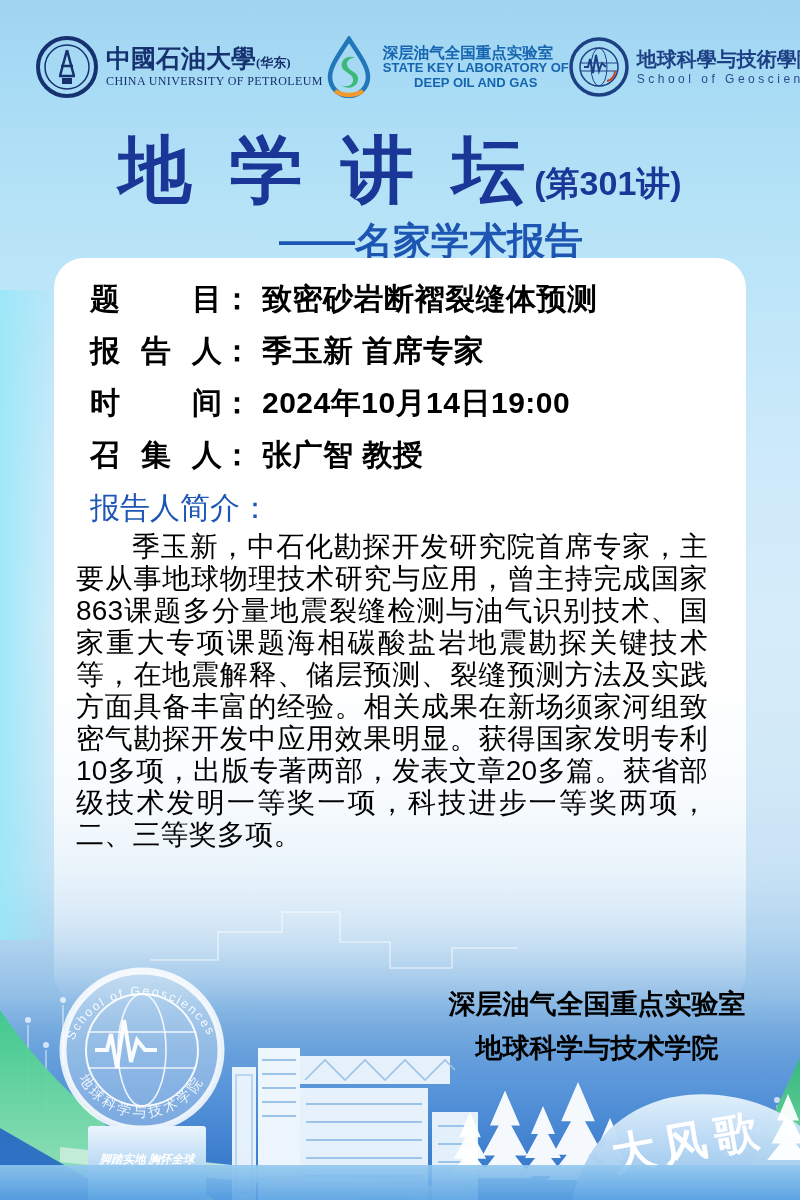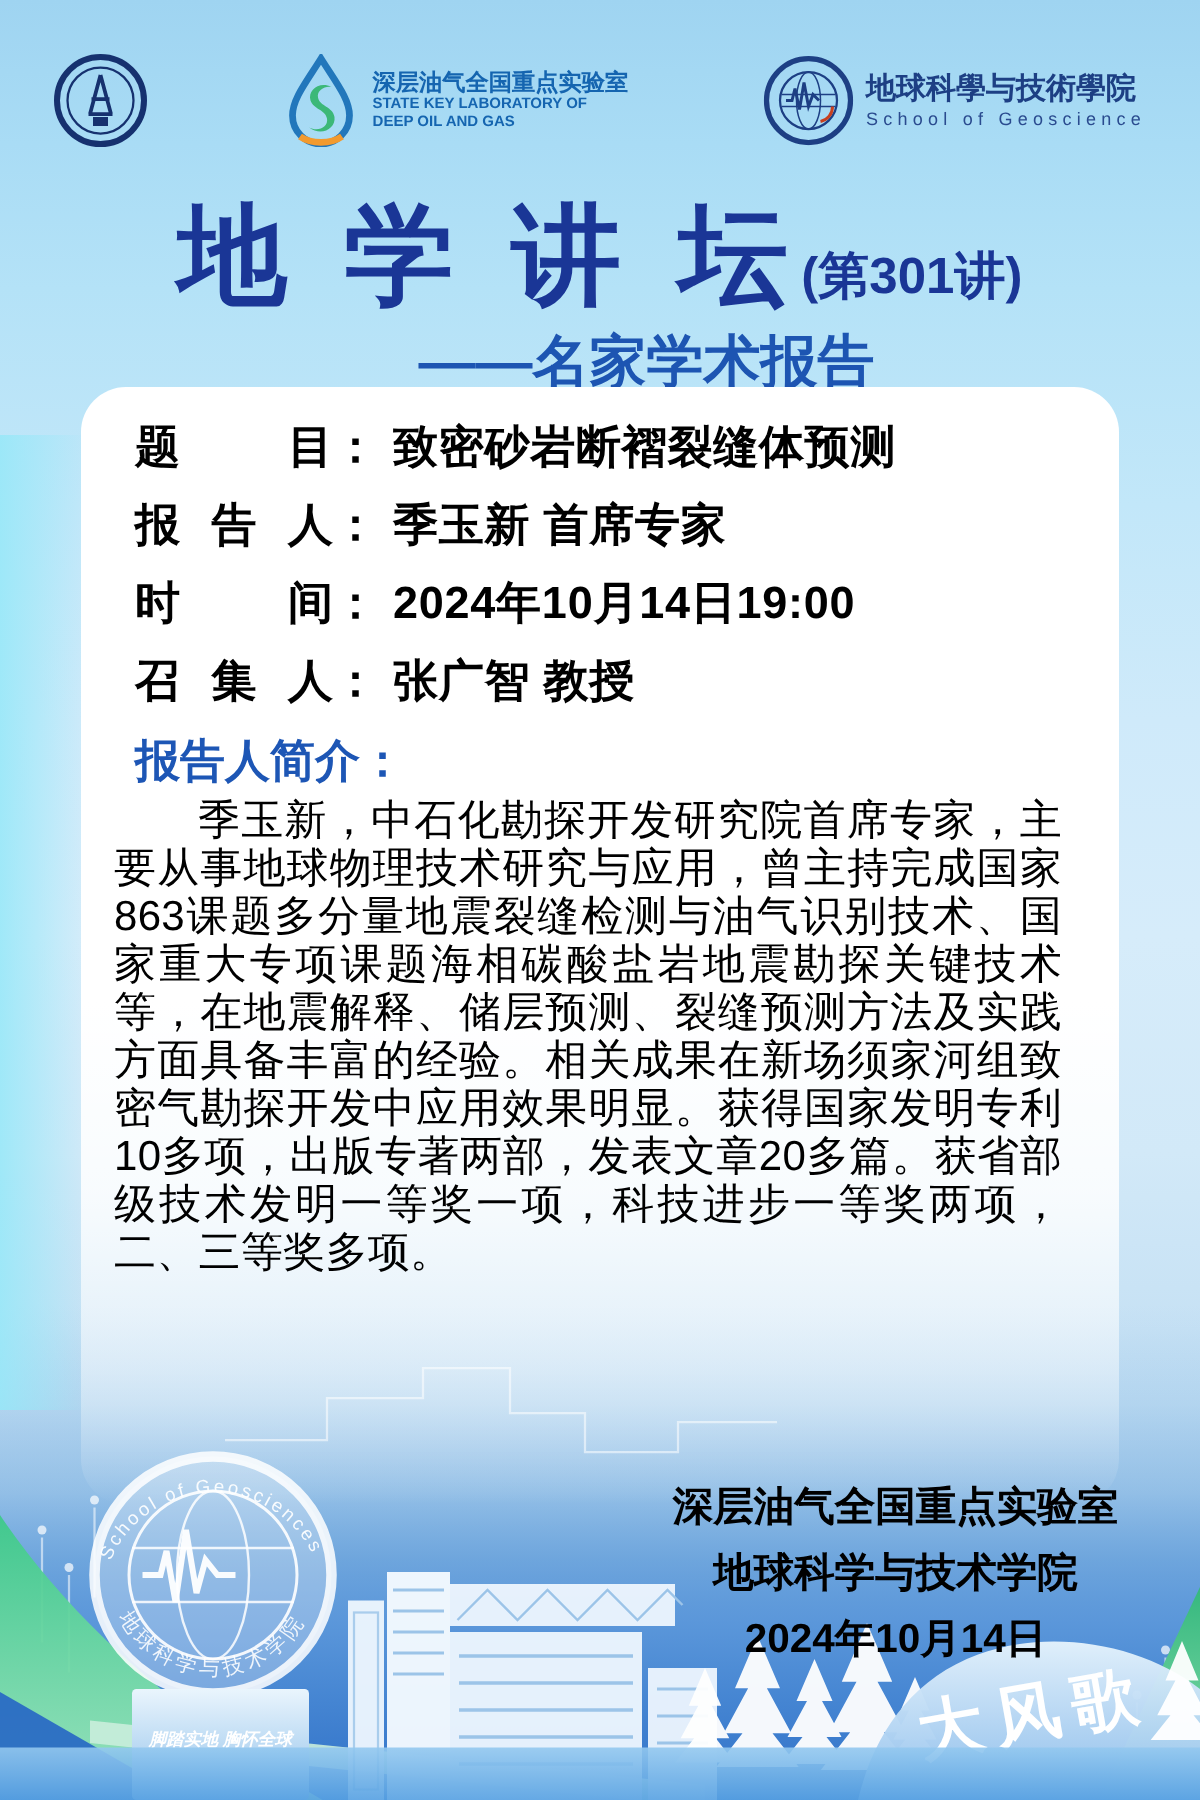--- a/index.html
+++ b/index.html
@@ -8,37 +8,37 @@
     background:linear-gradient(180deg,#9fd4f1 0%,#a9dcf5 8%,#b4e2f7 16%,#c2e7f9 28%,#cfeafa 40%,#d6ecfa 52%,#d2e9f8 64%,#c6e1f4 74%,#b4d6ee 82%,#9ac6e9 88%,#6ea8df 94%,#3f80cf 99%,#2f70c7 100%);}
   
   .header{position:absolute;top:36px;left:0;width:800px;display:flex;justify-content:space-between;align-items:center;padding:0 36px;box-sizing:border-box;}
   .logo{display:flex;align-items:center;gap:8px;}
   .logo-text{display:flex;flex-direction:column;line-height:1.12;}
   .navy{color:#16316f;}
   .cup-cn{font-size:25px;font-weight:800;font-family:"Liberation Serif",serif;white-space:nowrap;}
   .cup-suffix{font-size:13px;font-weight:700;}
   .cup-en{font-size:12px;font-family:"Liberation Serif",serif;letter-spacing:.4px;margin-top:2px;white-space:nowrap;}
   .skl-cn{font-size:15.5px;font-weight:800;color:#1565b0;white-space:nowrap;}
-  .skl-en{font-size:10px;font-weight:700;color:#1565b0;white-space:nowrap;}
+  .skl-en{font-size:13px;font-weight:700;color:#1565b0;white-space:nowrap;text-align:center;}
   .geo-cn{font-size:20px;font-weight:800;color:#1d3f84;font-family:"Liberation Serif",serif;white-space:nowrap;}
   .geo-en{font-size:12px;color:#2a4b8f;letter-spacing:3.5px;margin-top:3px;white-space:nowrap;}
   
   .title-row{position:absolute;top:122px;left:0;width:800px;text-align:center;white-space:nowrap;}
   .title-main{font-size:73px;font-weight:900;color:#1a3696;letter-spacing:9px;}
   .title-issue{font-size:34px;font-weight:900;color:#1a3696;letter-spacing:0;}
   .subtitle{position:absolute;top:216px;left:0;width:800px;text-align:center;font-size:38px;font-weight:900;color:#1d55b2;margin-left:31px;}
   
   .card{position:absolute;top:258px;left:54px;width:692px;height:745px;border-radius:30px;z-index:2;
     background:linear-gradient(180deg,#ffffff 0%,#ffffff 55%,rgba(255,255,255,.85) 72%,rgba(255,255,255,.45) 88%,rgba(255,255,255,0) 100%);
     box-sizing:border-box;padding:25px 38px 0 22px;}
   .detail-row{font-size:30px;font-weight:800;color:#000;line-height:31px;margin:0 0 21px 14px;white-space:nowrap;}
   .detail-label{display:inline-block;width:132px;text-align:justify;text-align-last:justify;}
   .detail-colon{display:inline-block;}
   .detail-value{margin-left:10px;letter-spacing:.5px;}
-  .bio-heading{font-size:30px;font-weight:700;color:#1d56b5;margin:4px 0 0 14px;line-height:34px;}
+  .bio-heading{font-size:30px;font-weight:400;color:#1d56b5;margin:4px 0 0 14px;line-height:34px;}
   .bio-text{font-size:28px;font-weight:400;color:#000;line-height:32px;text-align:justify;text-indent:2em;margin-top:6px;letter-spacing:.2px;}
   
   .footer{position:absolute;top:982px;right:50px;width:306px;z-index:3;text-align:center;
     font-size:27px;font-weight:800;color:#000;line-height:44px;}
   
   .bottom-blue{position:absolute;left:0;top:870px;width:800px;height:330px;z-index:1;pointer-events:none;
     background:linear-gradient(180deg,rgba(110,165,222,0) 0%,rgba(130,180,230,.18) 20%,rgba(110,165,222,.45) 38%,rgba(92,152,216,.75) 52%,#5b97da 64%,#4585d2 80%,#2f70c7 100%);}
   .left-glow{position:absolute;left:0;top:290px;width:58px;height:650px;z-index:1;pointer-events:none;
     background:linear-gradient(90deg,rgba(150,232,248,.85) 0%,rgba(150,232,248,0) 100%);}
   .decor-svg{position:absolute;left:0;top:860px;z-index:1;pointer-events:none;}
@@ -49,20 +49,24 @@
 <div class="poster">
 
   <div class="header">
     <div class="logo">
       <svg width="62" height="62" viewBox="0 0 62 62">
         <circle cx="31" cy="31" r="29" fill="none" stroke="#16316f" stroke-width="4"></circle>
         <circle cx="31" cy="31" r="22" fill="none" stroke="#16316f" stroke-width="1.5"></circle>
         <path d="M31 14 L24 40 M31 14 L38 40 M25 30 L37 30 M23 40 L39 40" stroke="#16316f" stroke-width="2.5" fill="none"></path>
         <rect x="26" y="42" width="10" height="6" fill="#16316f"></rect>
       </svg>
+      <div class="logo-text">
+        <div class="cup-cn navy"><span>中國石油大學</span><span class="cup-suffix">(华东)</span></div>
+        <div class="cup-en navy">CHINA UNIVERSITY OF PETROLEUM</div>
+      </div>
     </div>
     <div class="logo">
       <svg width="52" height="62" viewBox="0 0 52 62">
         <path d="M26 3 C16 19 7 30 7 41 a19 19 0 0 0 38 0 C45 30 36 19 26 3 Z" fill="none" stroke="#2277bb" stroke-width="4.5"></path>
         <path d="M12 55 a19 12 0 0 0 28 0" fill="none" stroke="#f29a2e" stroke-width="4.5"></path>
         <path d="M33 22 c-8 -4 -16 2 -14 9 c2 6 10 6 11 12 c1 6 -6 9 -12 6 c8 6 18 1 17 -7 c-1 -7 -10 -7 -11 -13 c-1 -5 5 -8 9 -7 Z" fill="#3cb878"></path>
       </svg>
       <div class="logo-text">
         <div class="skl-cn">深层油气全国重点实验室</div>
         <div class="skl-en">STATE KEY LABORATORY OF</div>
@@ -213,16 +217,15 @@
     <div class="detail-row">
       <span class="detail-label">召 集 人</span><span class="detail-colon">：</span><span class="detail-value">张广智  教授</span>
     </div>
     <div class="bio-heading">报告人简介：</div>
     <div class="bio-text">季玉新，中石化勘探开发研究院首席专家，主要从事地球物理技术研究与应用，曾主持完成国家863课题多分量地震裂缝检测与油气识别技术、国家重大专项课题海相碳酸盐岩地震勘探关键技术等，在地震解释、储层预测、裂缝预测方法及实践方面具备丰富的经验。相关成果在新场须家河组致密气勘探开发中应用效果明显。获得国家发明专利10多项，出版专著两部，发表文章20多篇。获省部级技术发明一等奖一项，科技进步一等奖两项，二、三等奖多项。</div>
   </div>
 
   <div class="footer">
     <div>深层油气全国重点实验室</div>
     <div>地球科学与技术学院</div>
-    <div>2024年10月14日</div>
   </div>
 
 </div>
 
 </body></html>

